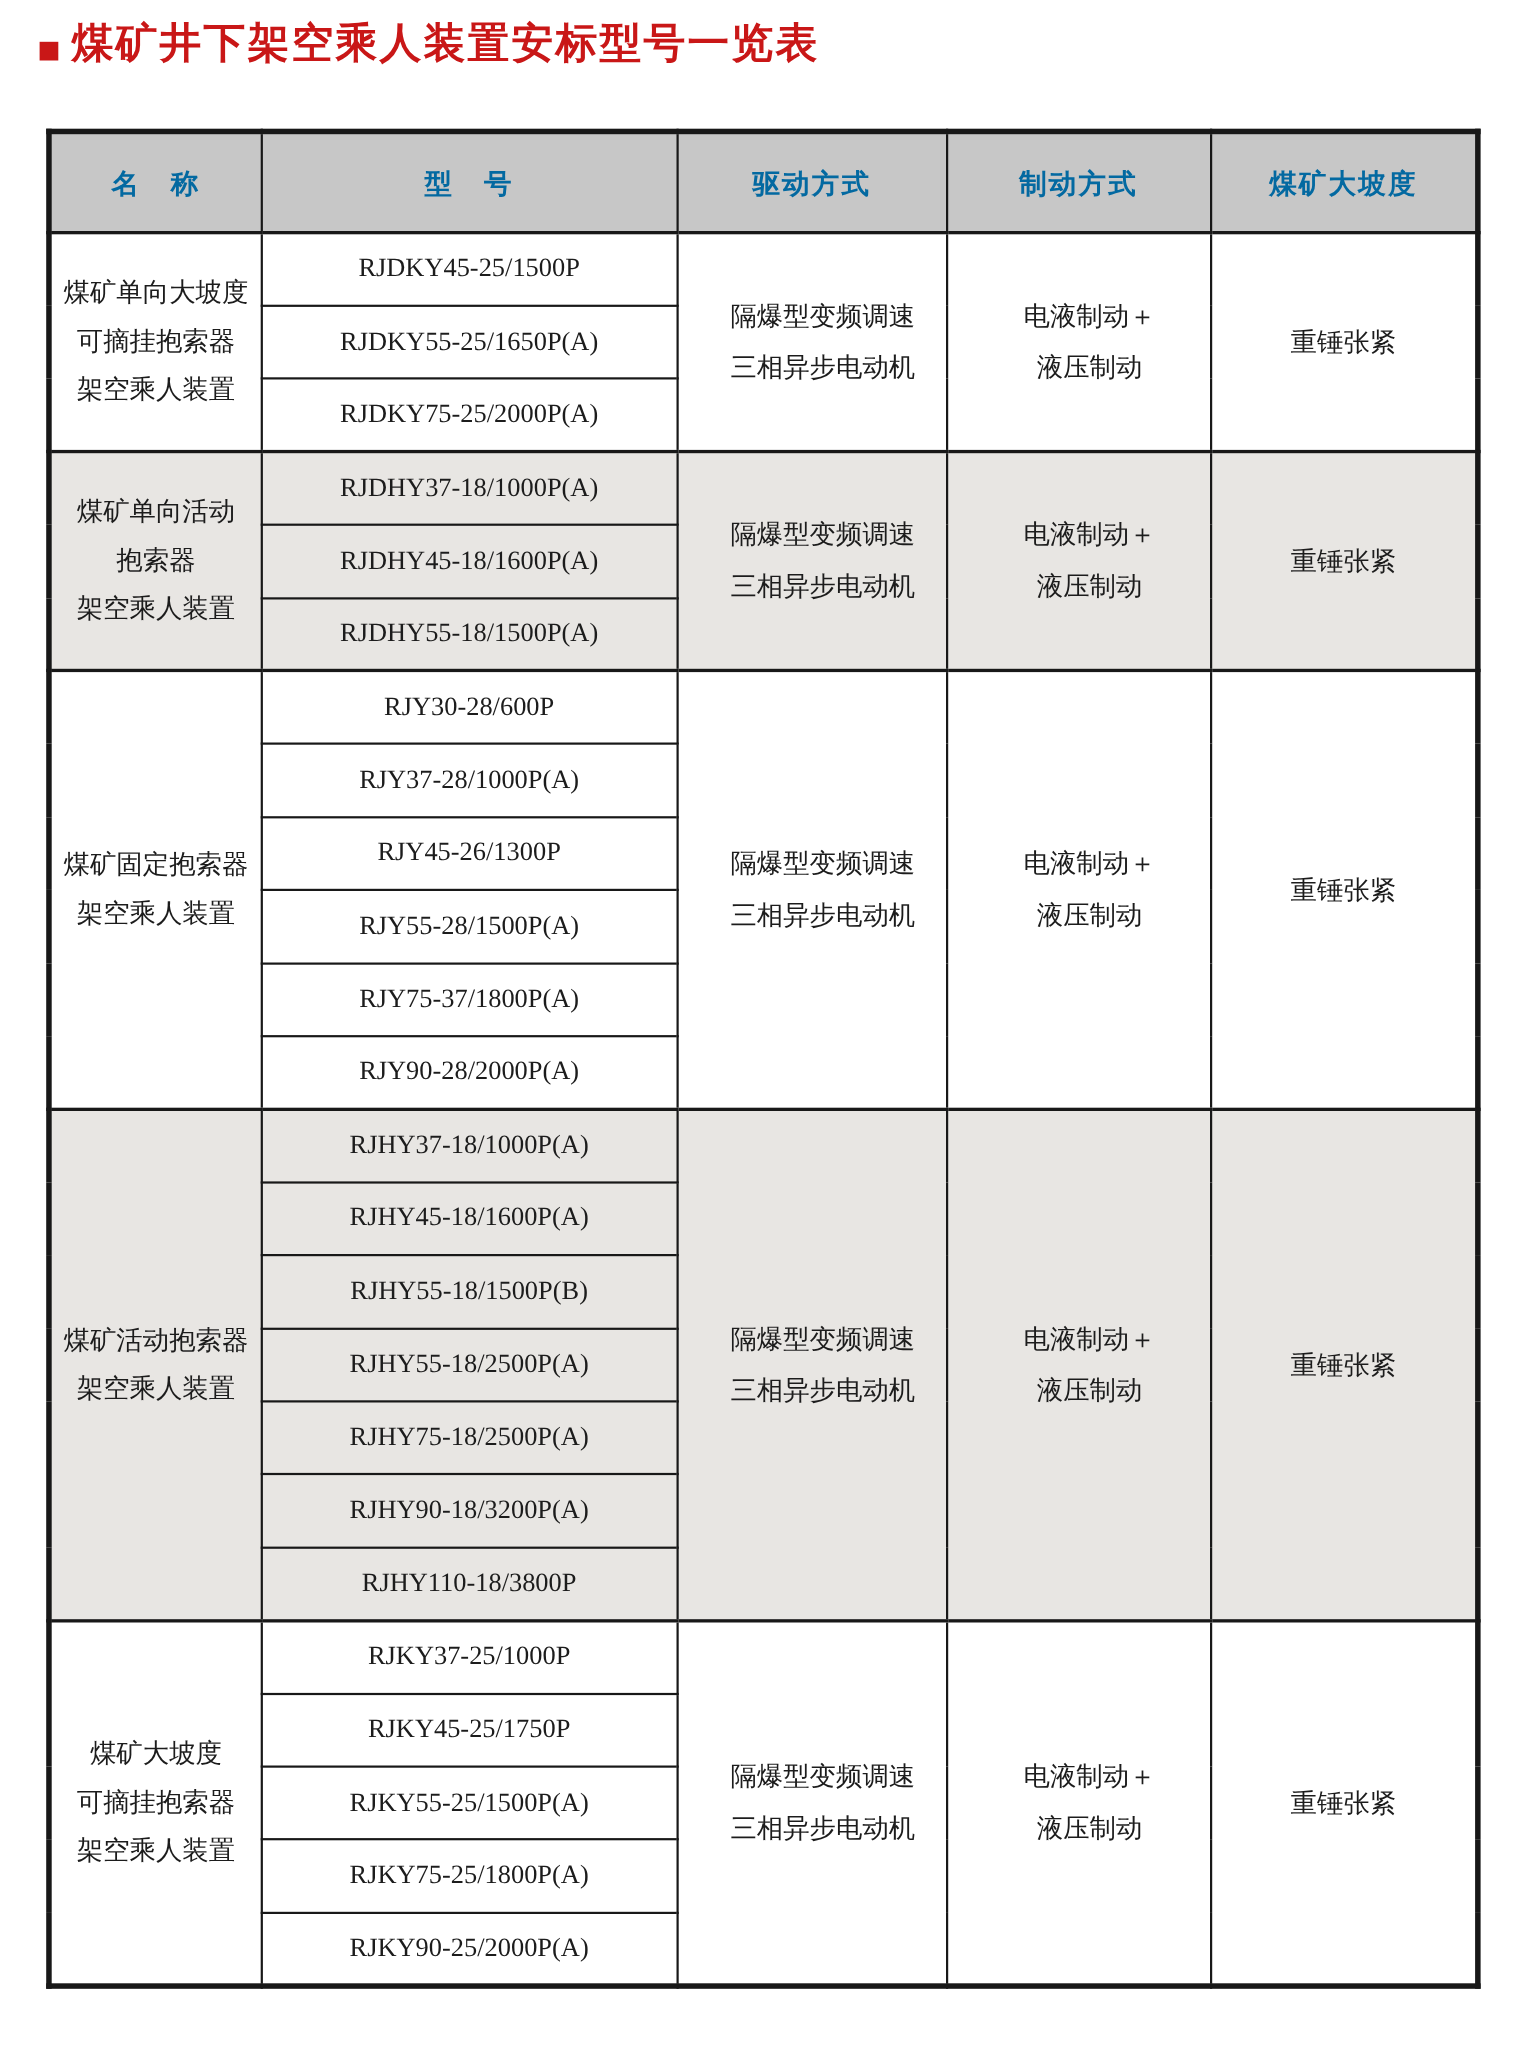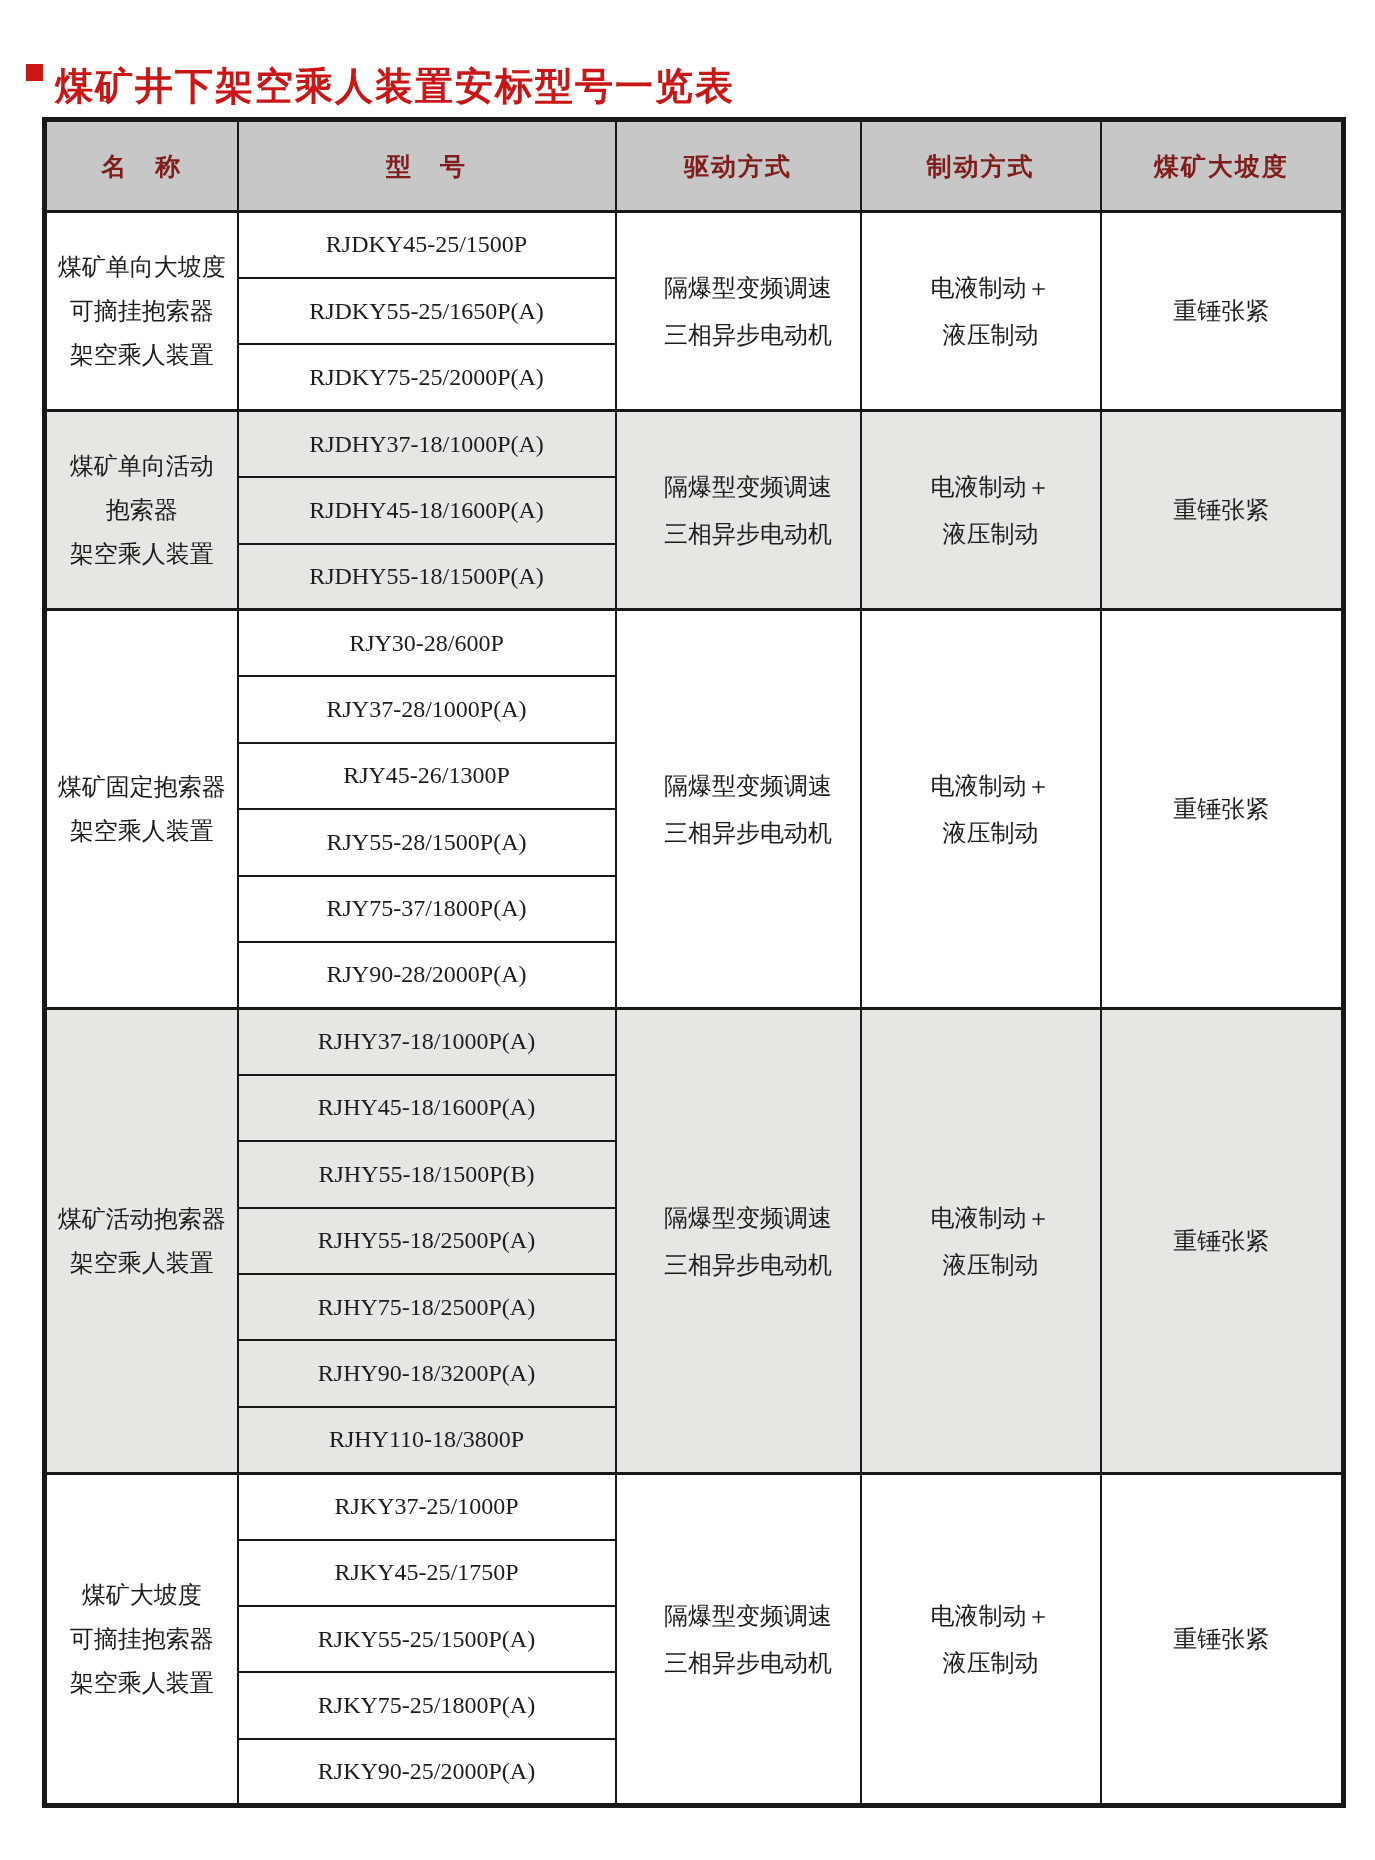--- a/index.html
+++ b/index.html
@@ -11,25 +11,25 @@
   .page {
     position: relative;
     width: 1375px;
     height: 1860px;
     background: #ffffff;
     overflow: hidden;
   }
   
   .title-row {
     position: absolute;
-    left: 26px;
+    left: 36px;
     top: 18px;
     display: flex;
+    align-items: flex-end;
     gap: 12px;
-    margin-top: 46px;
   }
   .title-bullet {
     width: 17px;
     height: 17px;
     background: #c91717;
     margin-bottom: 9px;
     flex: 0 0 auto;
   }
   .page-title {
     margin: 0;
@@ -50,21 +50,21 @@
     table-layout: fixed;
     border: 5px solid #181818;
   }
   .spec-table th {
     background: #c7c7c7;
     border: 2px solid #181818;
     height: 88px;
     font-size: 25px;
     font-weight: 700;
     letter-spacing: 2px;
-    color: #7f1d1d;
+    color: #0369a1;
     text-align: center;
     vertical-align: middle;
     padding: 0;
   }
   .spec-table td {
     border: 2px solid #181818;
     text-align: center;
     vertical-align: middle;
     font-size: 24px;
     color: #1c1c1c;

